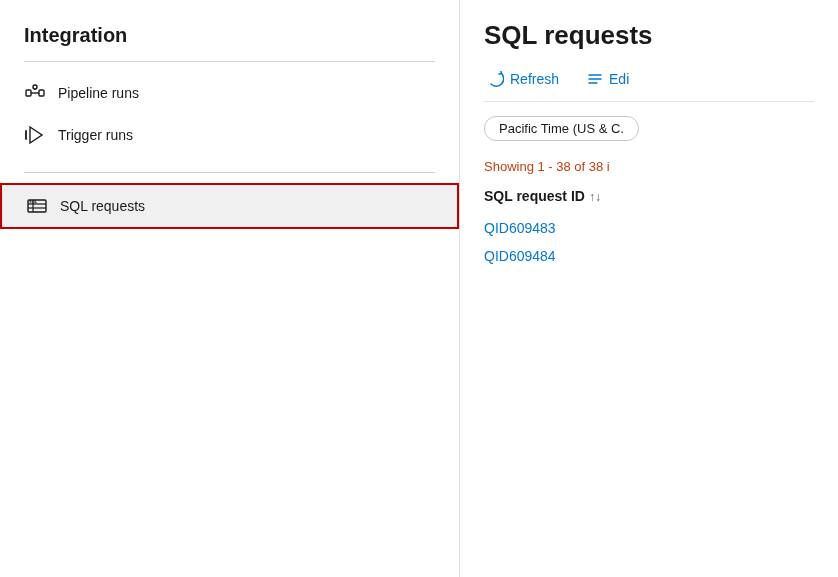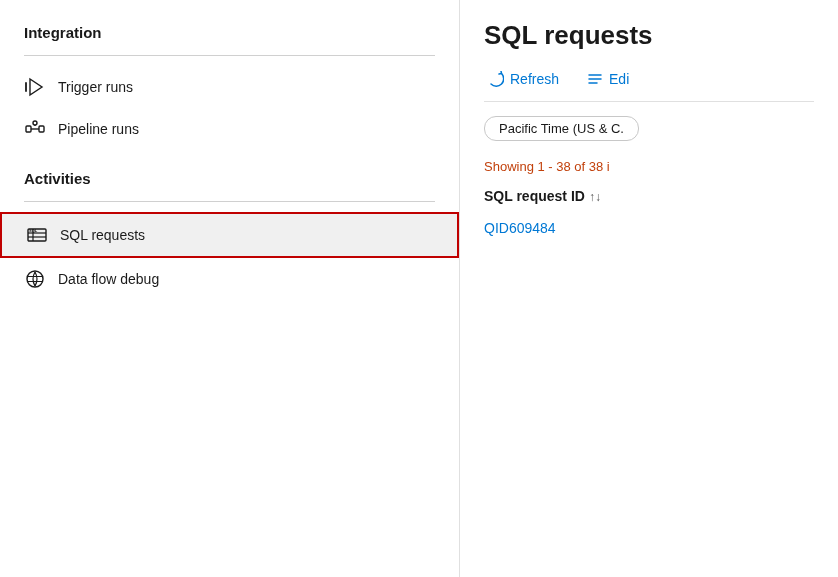--- a/index.html
+++ b/index.html
@@ -16,21 +16,21 @@
     
     .sidebar {
       width: 460px;
       border-right: 1px solid #e0e0e0;
       padding: 20px 0;
       background: #fff;
     }
 
     .sidebar-section-title {
       font-weight: 700;
-      font-size: 15px;
+      font-size: 20px;
       color: #1a1a1a;
       padding: 4px 24px 8px 24px;
     }
 
     .sidebar-divider {
       height: 1px;
       background: #d0d0d0;
       margin: 6px 24px 10px 24px;
     }
 
@@ -154,72 +154,59 @@
 </head>
 <body>
 
 <div class="sidebar">
   <div class="sidebar-section-title">Integration</div>
   <div class="sidebar-divider"></div>
 
   <div class="sidebar-item">
     <span class="sidebar-icon">
       <svg width="22" height="22" viewBox="0 0 22 22" fill="none">
-        <polygon points="6,3 18,11 6,19" stroke="#1a1a1a" stroke-width="1.4" fill="none"></polygon>
-        <line x1="2" y1="7" x2="2" y2="15" stroke="#1a1a1a" stroke-width="1.8" stroke-linecap="round"></line>
-      </svg>
-    </span>
-    <span>Trigger runs</span>
-  </div>
-
-  <div class="sidebar-item">
-    <span class="sidebar-icon">
-      <svg width="22" height="22" viewBox="0 0 22 22" fill="none">
 
         <rect x="2" y="8" width="5" height="6" rx="1" stroke="#1a1a1a" stroke-width="1.4" fill="none"></rect>
         <rect x="15" y="8" width="5" height="6" rx="1" stroke="#1a1a1a" stroke-width="1.4" fill="none"></rect>
         <line x1="7" y1="11" x2="15" y2="11" stroke="#1a1a1a" stroke-width="1.4"></line>
         <circle cx="11" cy="5" r="2" stroke="#1a1a1a" stroke-width="1.4" fill="none"></circle>
         <line x1="11" y1="7" x2="11" y2="8" stroke="#1a1a1a" stroke-width="1.4"></line>
       </svg>
     </span>
     <span>Pipeline runs</span>
   </div>
 
+  <div class="sidebar-item">
+    <span class="sidebar-icon">
+      <svg width="22" height="22" viewBox="0 0 22 22" fill="none">
+        <polygon points="6,3 18,11 6,19" stroke="#1a1a1a" stroke-width="1.4" fill="none"></polygon>
+        <line x1="2" y1="7" x2="2" y2="15" stroke="#1a1a1a" stroke-width="1.8" stroke-linecap="round"></line>
+      </svg>
+    </span>
+    <span>Trigger runs</span>
+  </div>
+
 
   <div class="sidebar-section-activities">
-    <div class="sidebar-section-title">Activities</div>
     <div class="sidebar-divider"></div>
 
 
     <div class="sidebar-item active">
       <span class="sidebar-icon">
         <svg width="22" height="22" viewBox="0 0 22 22" fill="none">
           <rect x="2" y="5" width="18" height="12" rx="1" stroke="#1a1a1a" stroke-width="1.4" fill="none"></rect>
           <line x1="2" y1="9" x2="20" y2="9" stroke="#1a1a1a" stroke-width="1.2"></line>
           <line x1="2" y1="13" x2="20" y2="13" stroke="#1a1a1a" stroke-width="1.2"></line>
           <line x1="7" y1="5" x2="7" y2="17" stroke="#1a1a1a" stroke-width="1.2"></line>
           <text x="3" y="8" font-size="4" fill="#1a1a1a" font-weight="bold">SQL</text>
         </svg>
       </span>
       <span>SQL requests</span>
     </div>
 
-    <div class="sidebar-item">
-      <span class="sidebar-icon">
-        <svg width="22" height="22" viewBox="0 0 22 22" fill="none">
-          <circle cx="11" cy="11" r="8" stroke="#1a1a1a" stroke-width="1.4" fill="none"></circle>
-          <path d="M 11 4 Q 15 11 11 18" stroke="#1a1a1a" stroke-width="1.2" fill="none"></path>
-          <path d="M 11 4 Q 7 11 11 18" stroke="#1a1a1a" stroke-width="1.2" fill="none"></path>
-          <line x1="3.5" y1="8.5" x2="18.5" y2="8.5" stroke="#1a1a1a" stroke-width="1.0"></line>
-          <line x1="3.5" y1="13.5" x2="18.5" y2="13.5" stroke="#1a1a1a" stroke-width="1.0"></line>
-        </svg>
-      </span>
-      <span>Data flow debug</span>
-    </div>
   </div>
 </div>
 
 <div class="main-content">
   <h1 class="page-title">SQL requests</h1>
 
   <div class="toolbar">
     <button class="toolbar-btn">
       <svg class="refresh-icon" viewBox="0 0 16 16" fill="none">
         <path d="M13.5 2.5 A6.5 6.5 0 1 1 3 13" stroke="#0078d4" stroke-width="1.5" fill="none" stroke-linecap="round"></path>
@@ -243,15 +230,18 @@
   </div>
 
   <div class="showing-text">Showing 1 - 38 of 38 i</div>
 
   <div class="table-header">
     <span>SQL request ID</span>
     <span class="sort-icon">↑↓</span>
   </div>
 
   <div class="table-row">
+    <a class="link-cell" href="#">QID609483</a>
+  </div>
+  <div class="table-row">
     <a class="link-cell" href="#">QID609484</a>
   </div>
 </div>
 
 </body></html>

